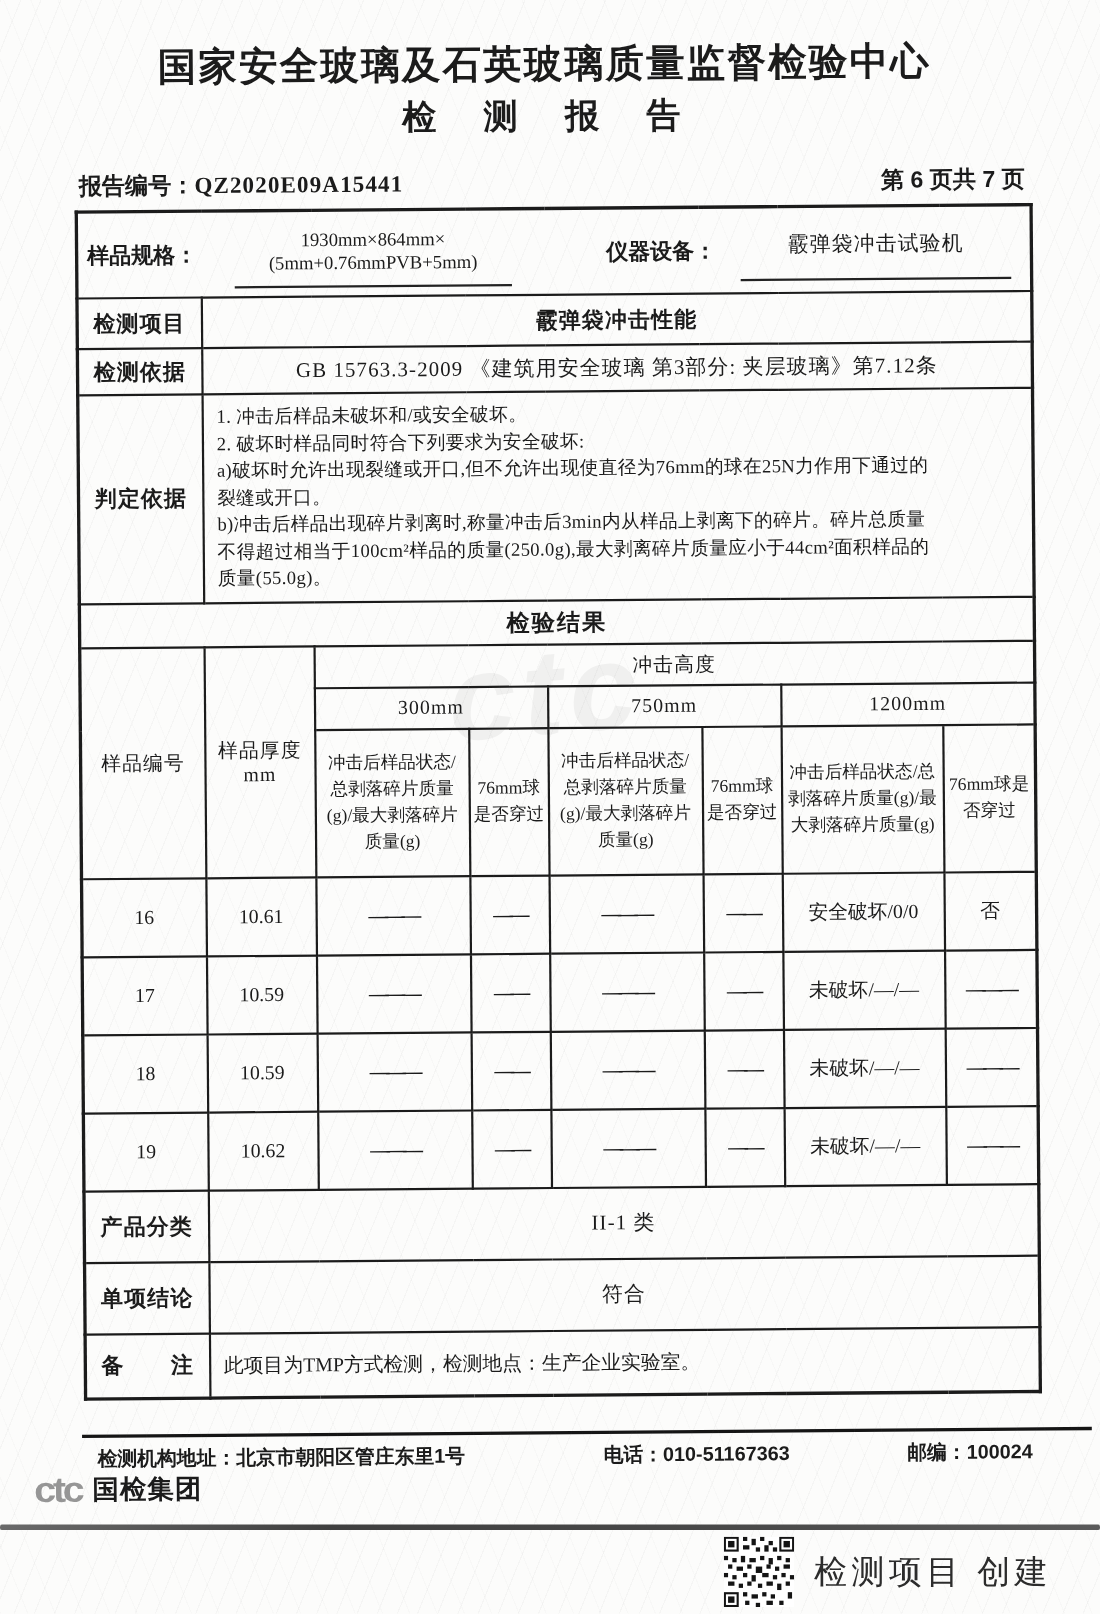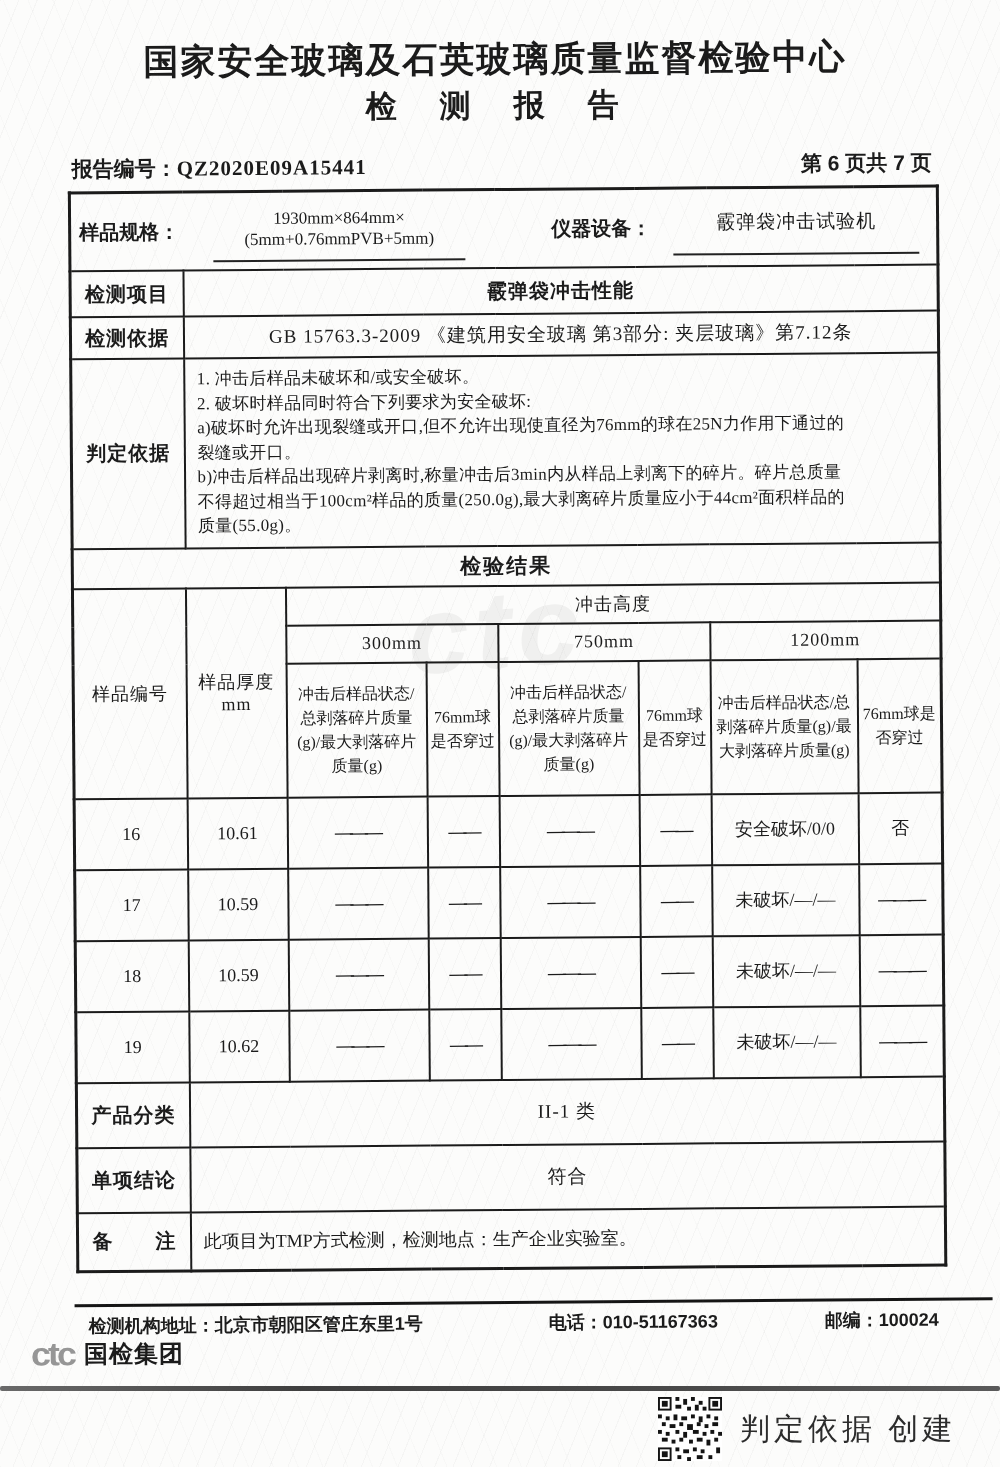--- a/index.html
+++ b/index.html
@@ -326,15 +326,15 @@
           <rect x="13" y="27" width="3" height="2"></rect>
           <rect x="18" y="26" width="2" height="2"></rect>
           <rect x="22" y="27" width="2" height="2"></rect>
         <rect x="10" y="30" width="2" height="2"></rect>
           <rect x="15" y="31" width="2" height="2"></rect>
           <rect x="20" y="30" width="3" height="2"></rect>
           <rect x="26" y="30" width="2" height="2"></rect>
           <rect x="30" y="26" width="2" height="3"></rect>
       </g>
     </svg>
-    <span class="scanner-note">判定依据  创建</span>
+    <span class="scanner-note">检测项目  创建</span>
   </div>
 </div>
 
 </body></html>

